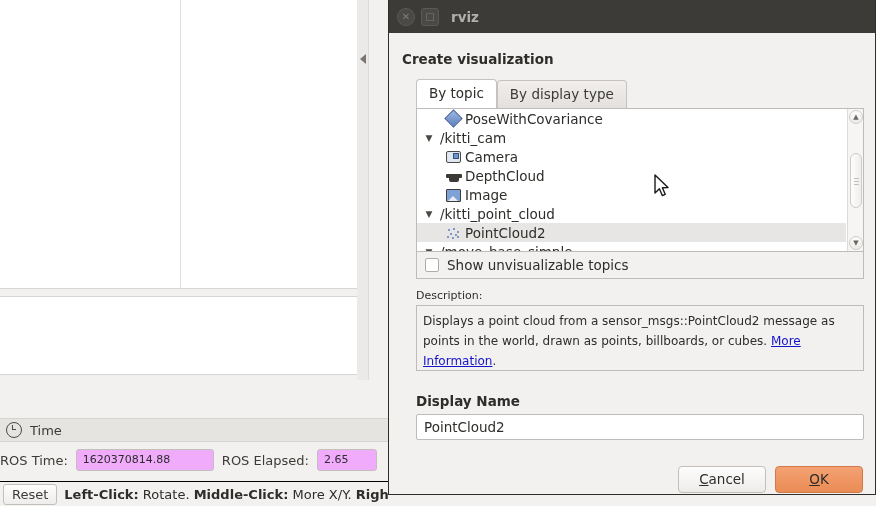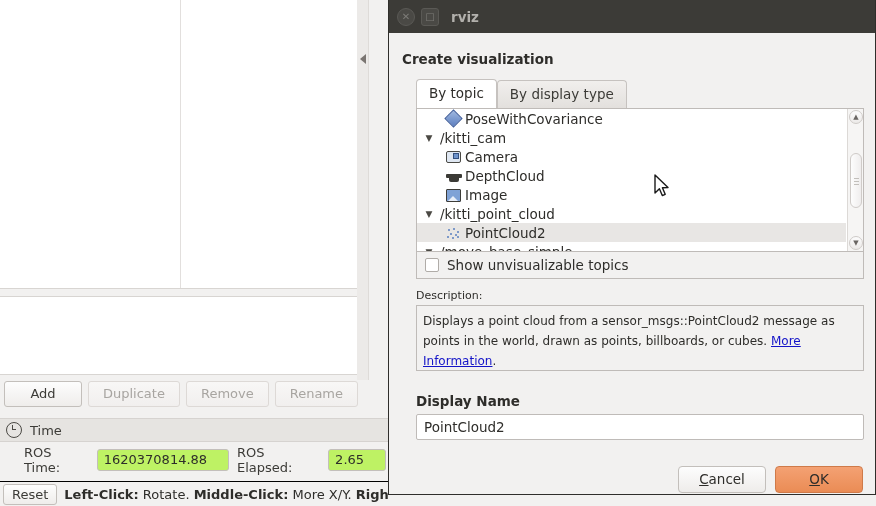--- a/index.html
+++ b/index.html
@@ -64,26 +64,26 @@
     background: #e6e4e1; border-top: 1px solid #d6d3d0; border-bottom: 1px solid #d6d3d0;
     box-sizing: border-box; display: flex; align-items: center; padding-left: 6px; gap: 8px;
   }
   .clock-icon { width: 14px; height: 14px; border: 1.6px solid #4b4944; border-radius: 50%; position: relative; }
   .clock-icon::before { content:""; position:absolute; left:5px; top:2.2px; width:1.4px; height:4.4px; background:#4b4944; }
   .clock-icon::after  { content:""; position:absolute; left:5.6px; top:6px; width:3.4px; height:1.4px; background:#4b4944; }
   .time-header span { font-size: 13px; color: #3c3b37; }
 
   .time-row {
     position: absolute; left: 0; top: 446px; width: 386px; height: 28px;
-    display: flex; align-items: center; gap: 8px; padding-left: 24px; box-sizing: border-box;
+    display: flex; align-items: center; gap: 8px; padding-left: 0; box-sizing: border-box;
     font-size: 13px; color: #3c3b37;
   }
   .tfield {
-    height: 22px; border: 1px solid #c3bfbb; border-radius: 3px; background: #bef264;
-    font-size: 13px; color: #2e2d2a; padding: 0 6px; line-height: 20px; box-sizing: border-box;
+    height: 22px; border: 1px solid #c3bfbb; border-radius: 3px; background: #f0abfc;
+    font-size: 11px; color: #2e2d2a; padding: 0 6px; line-height: 20px; box-sizing: border-box;
   }
   .tfield.t1 { width: 138px; }
   .tfield.t2 { width: 60px; }
 
   .status-bar {
     position: absolute; left: 0; top: 481px; width: 876px; height: 25px;
     background: #f2f1f0; border-top: 1px solid #000000; box-sizing: border-box;
     display: flex; align-items: center; gap: 7px; padding-left: 3px; overflow: hidden;
   }
   .reset-btn {
@@ -266,26 +266,20 @@
 
     <div class="splitter-h">
       
     </div>
 
     <div class="panel-bottom"></div>
 
     <div class="collapse-handle"></div>
     <div class="collapse-arrow"></div>
 
-    <div class="btn-row">
-      <div class="gbtn">Add</div>
-      <div class="gbtn disabled">Duplicate</div>
-      <div class="gbtn disabled">Remove</div>
-      <div class="gbtn disabled">Rename</div>
-    </div>
 
     <div class="time-header">
       <div class="clock-icon"></div>
       <span>Time</span>
     </div>
 
     <div class="time-row">
       <span>ROS Time:</span>
       <div class="tfield t1">1620370814.88</div>
       <span>ROS Elapsed:</span>

